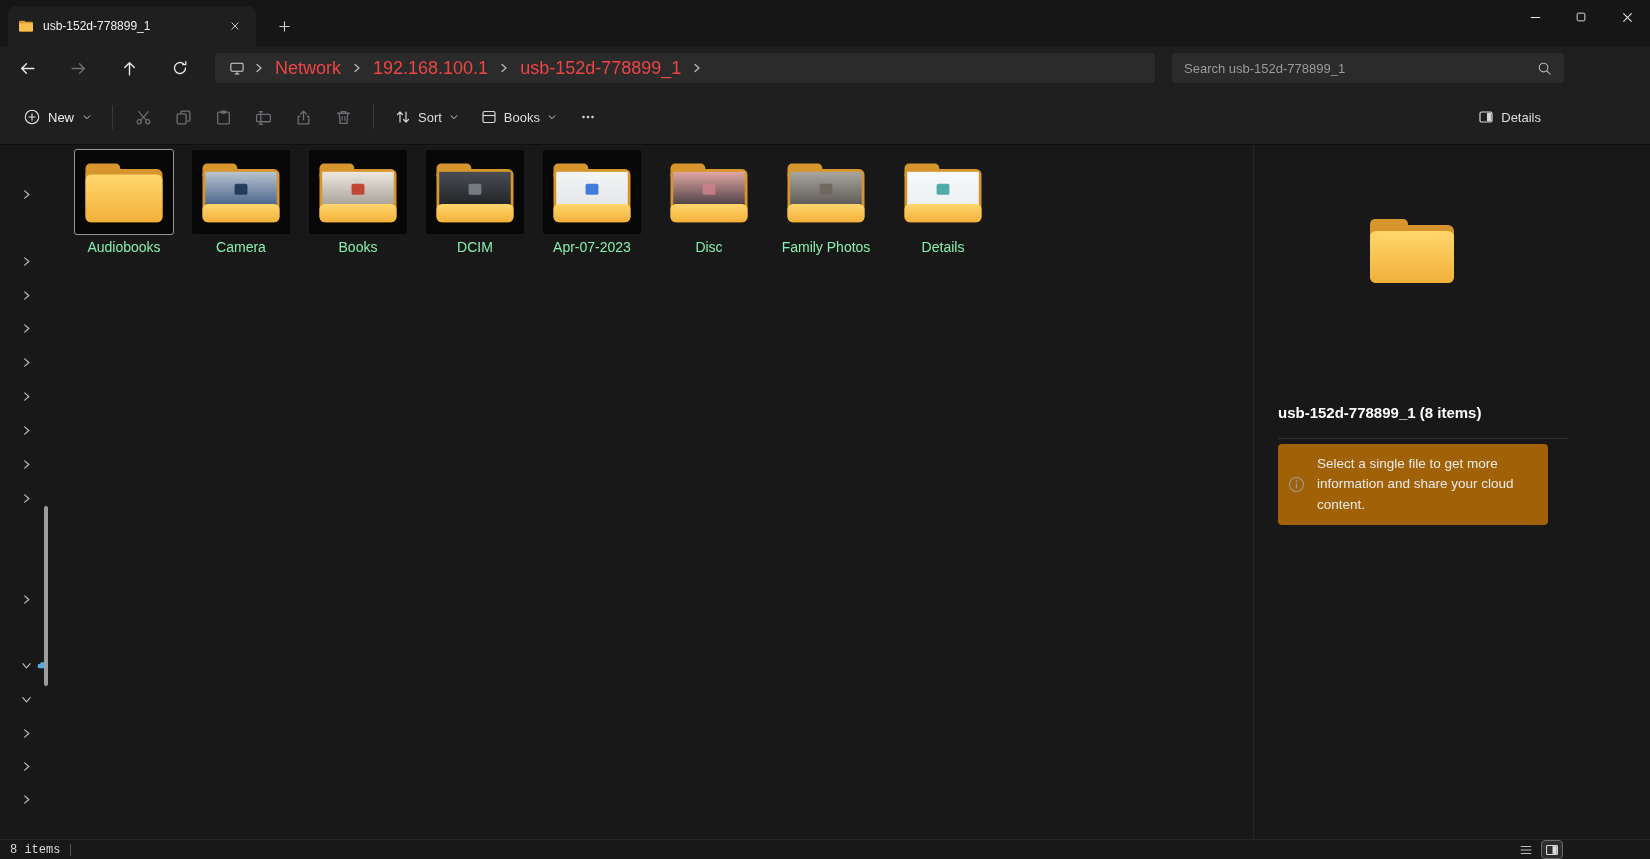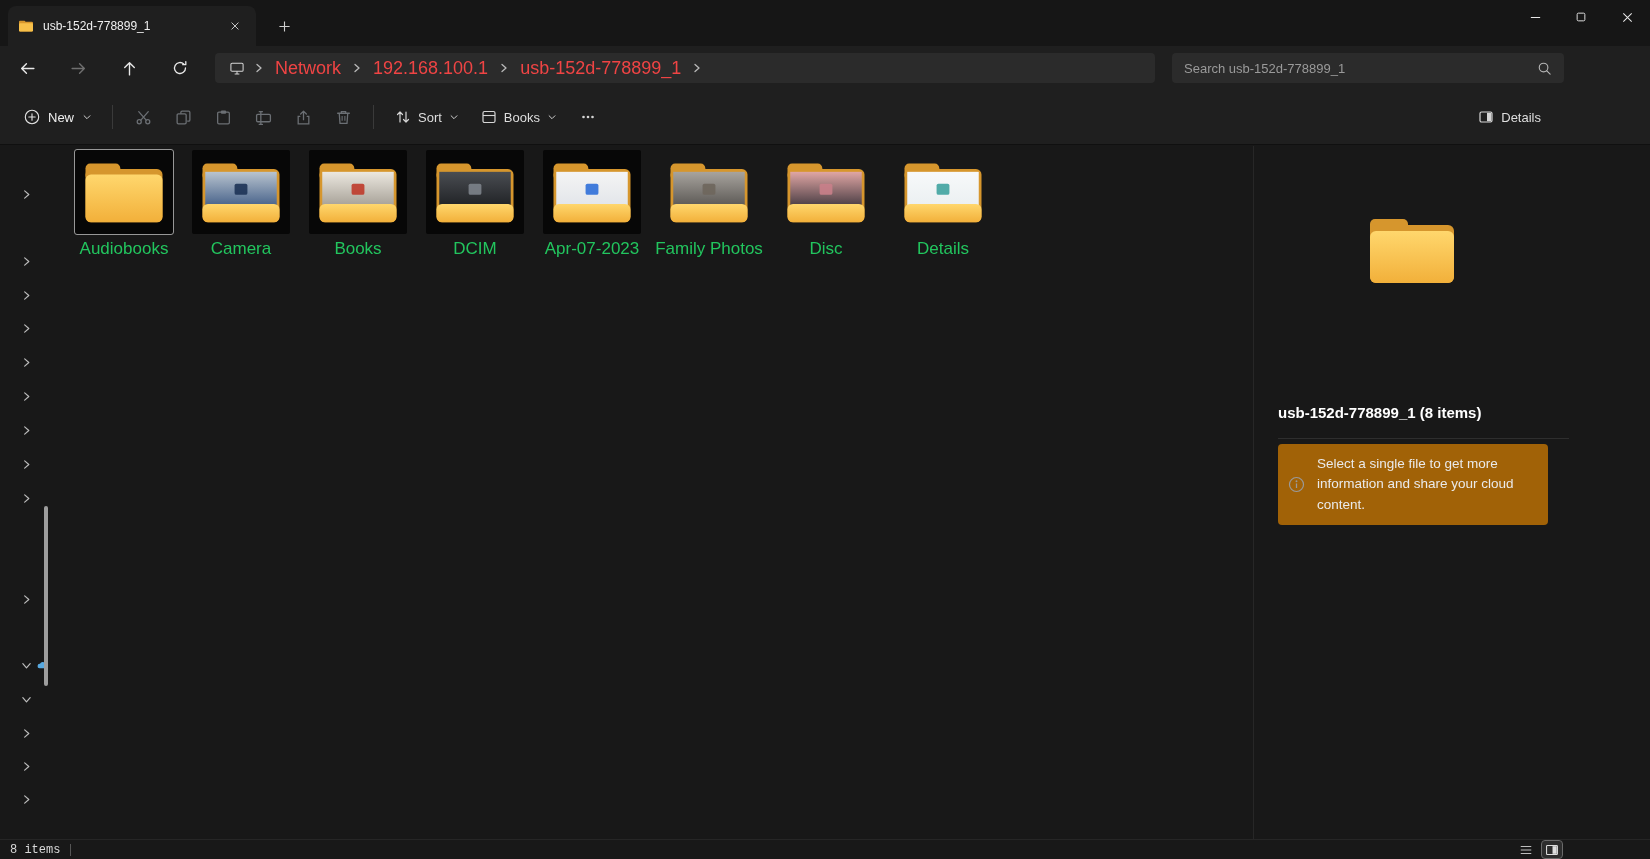--- a/index.html
+++ b/index.html
@@ -53,21 +53,21 @@
   .sb-icon { position:absolute; width:14px; height:14px; }
   .sb-scroll { position:absolute; left:44px; width:4px; border-radius:2px; background:#9d9d9d; }
 
   .filesarea { position:absolute; left:60px; right:398px; top:0; bottom:0; }
   .grid { position:absolute; left:15px; top:4px; display:flex; gap:19px; }
   .tile { width:98px; display:flex; flex-direction:column; align-items:center; }
   .thumb { width:98px; height:84px; display:flex; align-items:center; justify-content:center; border-radius:2px; }
   .thumb svg { width:88px; height:72px; display:block; }
   .blackbg { background:#070707; }
   .tile.selected .thumb { outline:1px solid #979797; background:#070707; }
-  .tile-label { margin-top:5px; font-size:17px; color:#22c55e; text-align:center; white-space:nowrap; }
+  .tile-label { margin-top:5px; font-size:14px; color:#86efac; text-align:center; white-space:nowrap; }
 
   
   .details { position:absolute; right:0; top:0; width:397px; bottom:0; background:#181818; border-left:1px solid #272727; }
   .dp-folder { position:absolute; top:64px; left:110px; width:96px; height:80px; }
   .dp-folder svg { width:96px; height:80px; }
   .dp-title { position:absolute; top:258px; left:24px; font-size:15px; font-weight:700; color:#fff; }
   .dp-divider { position:absolute; top:292px; left:24px; width:291px; height:1px; background:#2e2e2e; }
   .dp-info { position:absolute; top:298px; left:24px; width:270px; background:#a16207; border-radius:4px;
              display:flex; align-items:center; gap:12px; padding:10px 10px 10px 10px; }
   .dp-info-text { font-size:13.5px; line-height:1.5; color:#eaeaea; width:212px; }
@@ -484,59 +484,59 @@
                 <rect x="41" y="30" width="14" height="12" rx="2" fill="#2f6fd8" opacity="0.9"></rect>
                 <rect x="6" y="52" width="84" height="20" rx="6" fill="url(#fg4)"></rect>
               </svg>
             </div>
             <div class="tile-label">Apr-07-2023</div>
           </div>
           <div class="tile">
             <div class="thumb">
               <svg viewBox="0 0 96 78">
                 <defs>
+                  <linearGradient id="fg5" x1="0" y1="0" x2="0" y2="1">
+                    <stop offset="0" stop-color="#ffd76d"></stop>
+                    <stop offset="1" stop-color="#f2b03a"></stop>
+                  </linearGradient>
+                  <linearGradient id="pg5" x1="0" y1="0" x2="0" y2="1">
+                    <stop offset="0" stop-color="#e0a6a4"></stop>
+                    <stop offset="1" stop-color="#2f2b33"></stop>
+                  </linearGradient>
+                </defs>
+                <rect x="6" y="8" width="38" height="18" rx="5" fill="#d6962d"></rect>
+                <rect x="6" y="14" width="84" height="58" rx="6" fill="#d6962d"></rect>
+                <rect x="9" y="17" width="78" height="44" fill="url(#pg5)"></rect>
+                <rect x="41" y="30" width="14" height="12" rx="2" fill="#c97f8a" opacity="0.9"></rect>
+                <rect x="6" y="52" width="84" height="20" rx="6" fill="url(#fg5)"></rect>
+              </svg>
+            </div>
+            <div class="tile-label">Disc</div>
+          </div>
+          <div class="tile">
+            <div class="thumb">
+              <svg viewBox="0 0 96 78">
+                <defs>
                   <linearGradient id="fg6" x1="0" y1="0" x2="0" y2="1">
                     <stop offset="0" stop-color="#ffd76d"></stop>
                     <stop offset="1" stop-color="#f2b03a"></stop>
                   </linearGradient>
                   <linearGradient id="pg6" x1="0" y1="0" x2="0" y2="1">
                     <stop offset="0" stop-color="#a8a49e"></stop>
                     <stop offset="1" stop-color="#4e4b48"></stop>
                   </linearGradient>
                 </defs>
                 <rect x="6" y="8" width="38" height="18" rx="5" fill="#d6962d"></rect>
                 <rect x="6" y="14" width="84" height="58" rx="6" fill="#d6962d"></rect>
                 <rect x="9" y="17" width="78" height="44" fill="url(#pg6)"></rect>
                 <rect x="41" y="30" width="14" height="12" rx="2" fill="#6e665c" opacity="0.9"></rect>
                 <rect x="6" y="52" width="84" height="20" rx="6" fill="url(#fg6)"></rect>
               </svg>
             </div>
             <div class="tile-label">Family Photos</div>
-          </div>
-          <div class="tile">
-            <div class="thumb">
-              <svg viewBox="0 0 96 78">
-                <defs>
-                  <linearGradient id="fg5" x1="0" y1="0" x2="0" y2="1">
-                    <stop offset="0" stop-color="#ffd76d"></stop>
-                    <stop offset="1" stop-color="#f2b03a"></stop>
-                  </linearGradient>
-                  <linearGradient id="pg5" x1="0" y1="0" x2="0" y2="1">
-                    <stop offset="0" stop-color="#e0a6a4"></stop>
-                    <stop offset="1" stop-color="#2f2b33"></stop>
-                  </linearGradient>
-                </defs>
-                <rect x="6" y="8" width="38" height="18" rx="5" fill="#d6962d"></rect>
-                <rect x="6" y="14" width="84" height="58" rx="6" fill="#d6962d"></rect>
-                <rect x="9" y="17" width="78" height="44" fill="url(#pg5)"></rect>
-                <rect x="41" y="30" width="14" height="12" rx="2" fill="#c97f8a" opacity="0.9"></rect>
-                <rect x="6" y="52" width="84" height="20" rx="6" fill="url(#fg5)"></rect>
-              </svg>
-            </div>
-            <div class="tile-label">Disc</div>
           </div>
           <div class="tile">
             <div class="thumb">
               <svg viewBox="0 0 96 78">
                 <defs>
                   <linearGradient id="fg7" x1="0" y1="0" x2="0" y2="1">
                     <stop offset="0" stop-color="#ffd76d"></stop>
                     <stop offset="1" stop-color="#f2b03a"></stop>
                   </linearGradient>
                   <linearGradient id="pg7" x1="0" y1="0" x2="0" y2="1">

